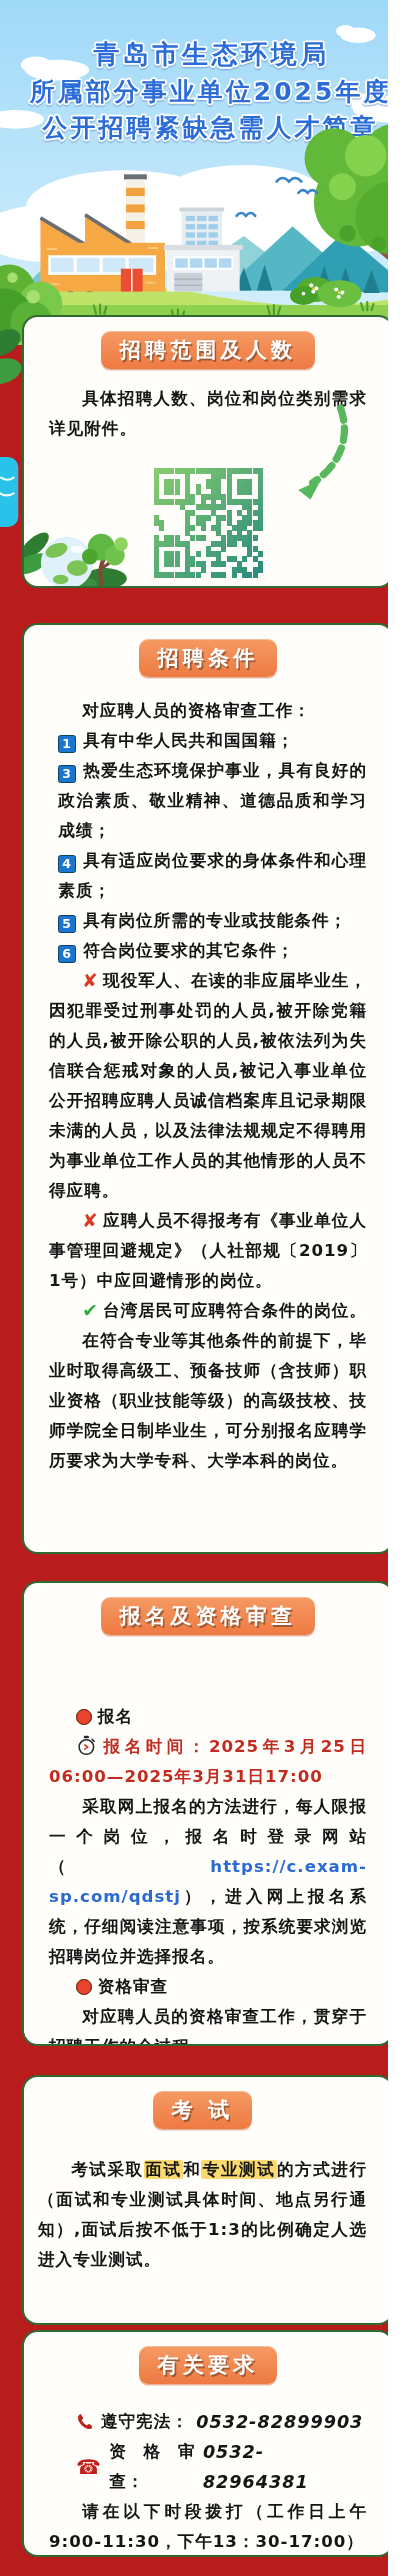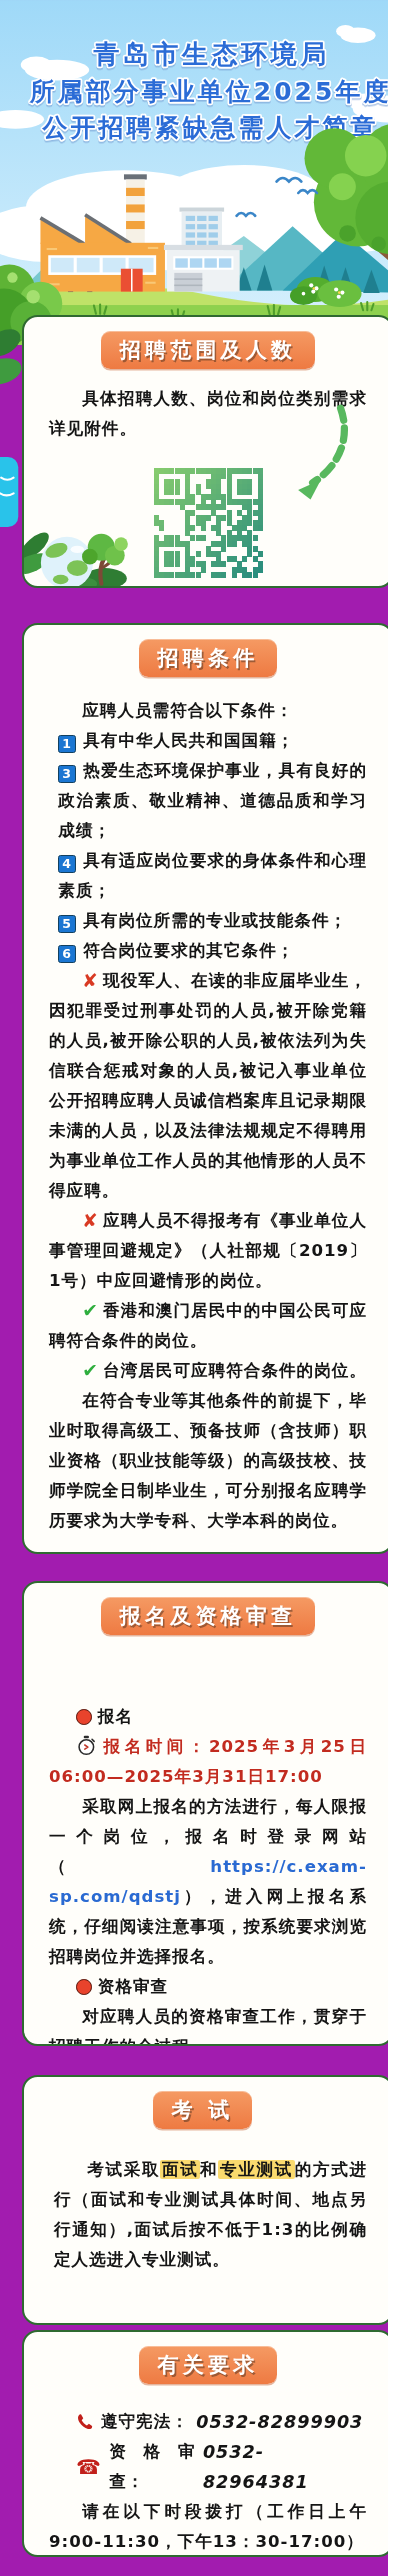--- a/index.html
+++ b/index.html
@@ -1,17 +1,17 @@
 <!DOCTYPE html>
 <html style="font-size:8.3px"><head>
 <meta charset="utf-8">
 <style>
   html,body{margin:0;padding:0;}
   body{font-family:"DejaVu Sans","Liberation Sans",sans-serif;}
-  #page{position:relative;width:388px;height:2576px;background:#a21caf;overflow:hidden;}
+  #page{position:relative;width:388px;height:2576px;background:#b91c1c;overflow:hidden;}
 
   
   #header-illustration{position:absolute;left:0;top:0;width:415px;height:345px;}
 
   
   .edge{position:absolute;}
 
   
   .card{position:absolute;left:22px;width:372px;background:#fffefa;
         border:2.6px solid #2f6a31;border-radius:15.6px;box-sizing:border-box;
@@ -530,31 +530,30 @@
       <path d="M162,96 q14,-8 22,-20" stroke="#7c4a36" stroke-width="6" fill="none" stroke-linecap="round"></path>
       <circle cx="158" cy="58" r="26" fill="#5eb843"></circle>
       <circle cx="184" cy="74" r="19" fill="#6fc24a"></circle>
       <circle cx="136" cy="76" r="15" fill="#4da52c"></circle>
       <circle cx="196" cy="52" r="13" fill="#8ed45f"></circle>
     </svg>
   </section>
 
   <section class="card" id="card2">
     <span class="badge">招聘条件</span>
-    <p class="txt indent" style="margin-top:18.7px;">应聘人员需符合以下条件：</p>
+    <p class="txt indent" style="margin-top:18.7px;">对应聘人员的资格审查工作：</p>
 
     <p class="txt item"><span class="num">1</span><span>具有中华人民共和国国籍；</span></p>
     <p class="txt item"><span class="num">3</span><span>热爱生态环境保护事业，具有良好的政治素质、敬业精神、道德品质和学习成绩；</span></p>
     <p class="txt item"><span class="num">4</span><span>具有适应岗位要求的身体条件和心理素质；</span></p>
     <p class="txt item"><span class="num">5</span><span>具有岗位所需的专业或技能条件；</span></p>
     <p class="txt item"><span class="num">6</span><span>符合岗位要求的其它条件；</span></p>
 
     <p class="txt indent"><span class="x-icon">✘</span><span>现役军人、在读的非应届毕业生，因犯罪受过刑事处罚的人员,被开除党籍的人员,被开除公职的人员,被依法列为失信联合惩戒对象的人员,被记入事业单位公开招聘应聘人员诚信档案库且记录期限未满的人员，以及法律法规规定不得聘用为事业单位工作人员的其他情形的人员不得应聘。</span></p>
     <p class="txt indent"><span class="x-icon">✘</span><span>应聘人员不得报考有《事业单位人事管理回避规定》（人社部规〔2019〕1号）中应回避情形的岗位。</span></p>
-    <p class="txt indent"><span class="check-icon">✔</span><span>香港和澳门居民中的中国公民可应聘符合条件的岗位。</span></p>
     <p class="txt indent"><span class="check-icon">✔</span><span>台湾居民可应聘符合条件的岗位。</span></p>
     <p class="txt indent">在符合专业等其他条件的前提下，毕业时取得高级工、预备技师（含技师）职业资格（职业技能等级）的高级技校、技师学院全日制毕业生，可分别报名应聘学历要求为大学专科、大学本科的岗位。</p>
 
   </section>
 
   <section class="card" id="card3">
     <span class="badge">报名及资格审查</span>
 
     <p class="txt sub-line" style="margin-top:67px;">
       <span class="dot"></span>
@@ -574,21 +573,21 @@
 
     <p class="txt sub-line">
       <span class="dot"></span>
       <span>资格审查</span>
     </p>
     <p class="txt indent">对应聘人员的资格审查工作，贯穿于招聘工作的全过程。</p>
   </section>
 
   <section class="card" id="card4">
     <span class="badge">考 试</span>
-    <p class="txt indent" style="margin-top:26px;margin-left:16px;"><span>考试采取</span><span class="hl">面试</span><span>和</span><span class="hl">专业测试</span><span>的方式进行（面试和专业测试具体时间、地点另行通知）,面试后按不低于1:3的比例确定人选进入专业测试。</span></p>
+    <p class="txt indent" style="margin-top:26px;"><span>考试采取</span><span class="hl">面试</span><span>和</span><span class="hl">专业测试</span><span>的方式进行（面试和专业测试具体时间、地点另行通知）,面试后按不低于1:3的比例确定人选进入专业测试。</span></p>
   </section>
 
   <section class="card" id="card5">
     <span class="badge">有关要求</span>
 
     <p class="txt phone-line" style="margin-top:23px;">
       <svg width="17.6" height="17.6" viewBox="0 0 34 34">
         <path d="M6,4 C3,7 3,13 8,20 C13,27 21,32 27,31 C30,30.5 32,28 31,25 L25,21 L21,24 C17,22 13,18 11,14 L14,10 L10,3 C8,2 7,3 6,4 Z" fill="#c1201a"></path>
       </svg>
       <span>遵守宪法：</span>

